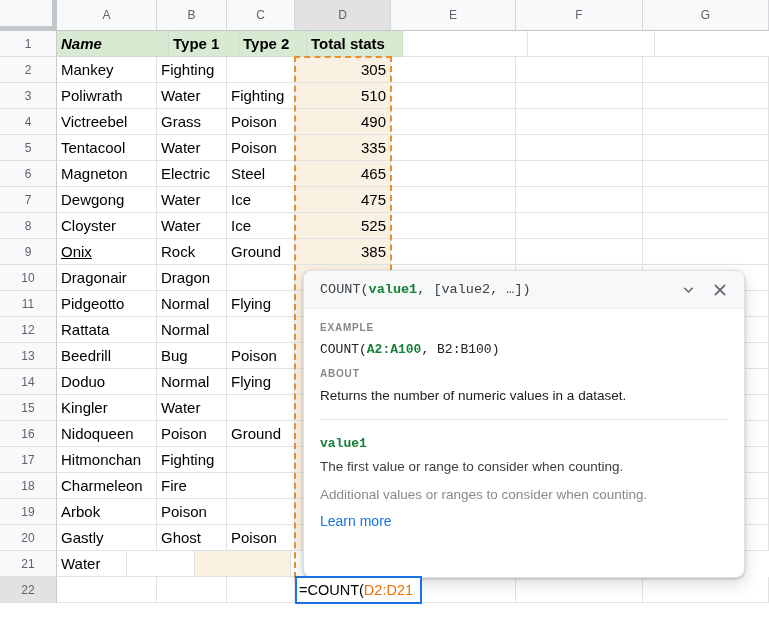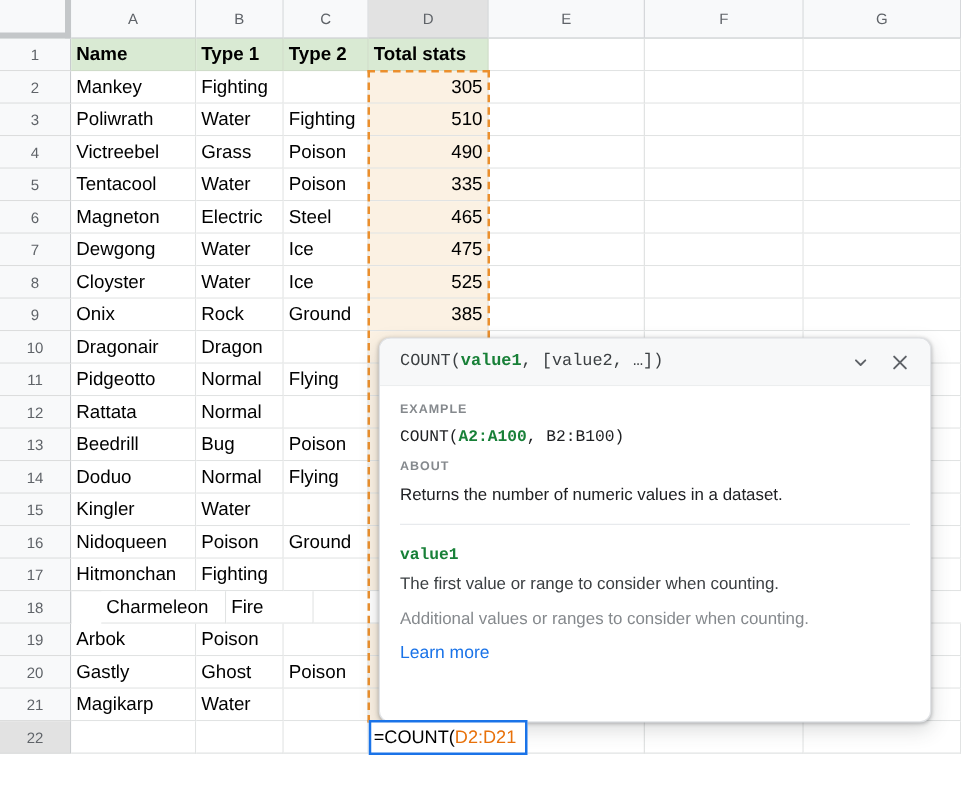--- a/index.html
+++ b/index.html
@@ -81,21 +81,21 @@
       <div class="colhdr" style="width: 70px;">B</div>
       <div class="colhdr" style="width: 68px;">C</div>
       <div class="colhdr selected" style="width: 96px;">D</div>
       <div class="colhdr" style="width: 125px;">E</div>
       <div class="colhdr" style="width: 127px;">F</div>
       <div class="colhdr" style="width: 126px;">G</div>
     </div>
   <div id="gridrows">
       <div class="row">
         <div class="rowhdr">1</div>
-        <div class="cell hdrgreen" style="width: 100px;">Name</div>
+        <div class="cell hdrgreen" style="width: 112px; font-style: italic;">Name</div>
         <div class="cell hdrgreen" style="width: 70px;">Type 1</div>
         <div class="cell hdrgreen" style="width: 68px;">Type 2</div>
         <div class="cell hdrgreen" style="width: 96px;">Total stats</div>
         <div class="cell" style="width: 125px;"></div>
         <div class="cell" style="width: 127px;"></div>
         <div class="cell" style="width: 126px;"></div>
       </div>
       <div class="row">
         <div class="rowhdr">2</div>
         <div class="cell" style="width: 100px;">Mankey</div>
@@ -161,21 +161,21 @@
         <div class="cell" style="width: 100px;">Cloyster</div>
         <div class="cell" style="width: 70px;">Water</div>
         <div class="cell" style="width: 68px;">Ice</div>
         <div class="cell peach num" style="width: 96px;">525</div>
         <div class="cell" style="width: 125px;"></div>
         <div class="cell" style="width: 127px;"></div>
         <div class="cell" style="width: 126px;"></div>
       </div>
       <div class="row">
         <div class="rowhdr">9</div>
-        <div class="cell" style="width: 100px;">Onix</div>
+        <div class="cell" style="width: 100px; text-decoration: underline;">Onix</div>
         <div class="cell" style="width: 70px;">Rock</div>
         <div class="cell" style="width: 68px;">Ground</div>
         <div class="cell peach num" style="width: 96px;">385</div>
         <div class="cell" style="width: 125px;"></div>
         <div class="cell" style="width: 127px;"></div>
         <div class="cell" style="width: 126px;"></div>
       </div>
       <div class="row">
         <div class="rowhdr">10</div>
         <div class="cell" style="width: 100px;">Dragonair</div>
@@ -251,21 +251,21 @@
         <div class="cell" style="width: 100px;">Hitmonchan</div>
         <div class="cell" style="width: 70px;">Fighting</div>
         <div class="cell" style="width: 68px;"></div>
         <div class="cell peach num" style="width: 96px;"></div>
         <div class="cell" style="width: 125px;"></div>
         <div class="cell" style="width: 127px;"></div>
         <div class="cell" style="width: 126px;"></div>
       </div>
       <div class="row">
         <div class="rowhdr">18</div>
-        <div class="cell" style="width: 100px; margin-left: 24px;">Charmeleon</div>
+        <div class="cell" style="width: 100px;">Charmeleon</div>
         <div class="cell" style="width: 70px;">Fire</div>
         <div class="cell" style="width: 68px;"></div>
         <div class="cell peach num" style="width: 96px;"></div>
         <div class="cell" style="width: 125px;"></div>
         <div class="cell" style="width: 127px;"></div>
         <div class="cell" style="width: 126px;"></div>
       </div>
       <div class="row">
         <div class="rowhdr">19</div>
         <div class="cell" style="width: 100px;">Arbok</div>
@@ -281,21 +281,20 @@
         <div class="cell" style="width: 100px;">Gastly</div>
         <div class="cell" style="width: 70px;">Ghost</div>
         <div class="cell" style="width: 68px;">Poison</div>
         <div class="cell peach num" style="width: 96px;"></div>
         <div class="cell" style="width: 125px;"></div>
         <div class="cell" style="width: 127px;"></div>
         <div class="cell" style="width: 126px;"></div>
       </div>
       <div class="row">
         <div class="rowhdr">21</div>
-        <div class="cell" style="width: 100px;">Magikarp</div>
         <div class="cell" style="width: 70px;">Water</div>
         <div class="cell" style="width: 68px;"></div>
         <div class="cell peach num" style="width: 96px;"></div>
         <div class="cell" style="width: 125px;"></div>
         <div class="cell" style="width: 127px;"></div>
         <div class="cell" style="width: 126px;"></div>
       </div>
       <div class="row">
         <div class="rowhdr selected">22</div>
         <div class="cell" style="width: 100px;"></div>

